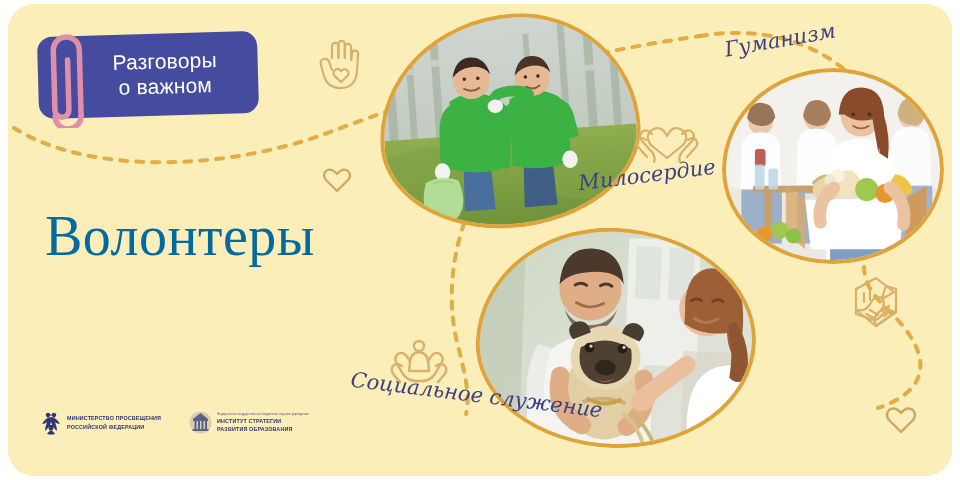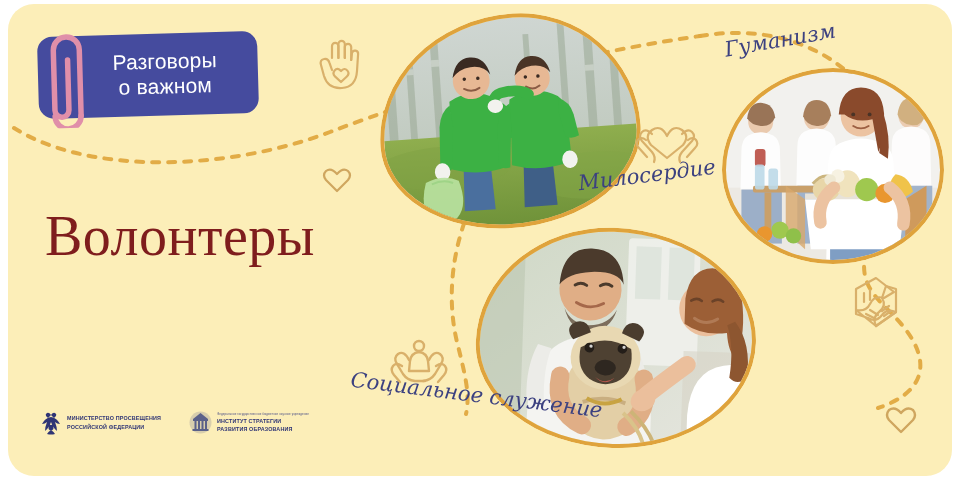--- a/index.html
+++ b/index.html
@@ -28,21 +28,21 @@
     display:flex;flex-direction:column;align-items:center;justify-content:center;
     padding-left:34px;box-sizing:border-box;letter-spacing:.2px;
   }
   .badge-text span{display:block;white-space:nowrap;}
   .clip{position:absolute;left:42px;top:24px;width:54px;height:104px;transform:rotate(-1.6deg);}
 
   
   .headline{
     position:absolute;left:45px;top:208px;width:420px;
     font-family:"Liberation Serif",serif;
-    font-size:56px;line-height:1.02;color:#7f1d1d;font-weight:400;
+    font-size:56px;line-height:1.02;color:#0369a1;font-weight:400;
     letter-spacing:.5px;
   }
   .headline span{display:block;}
 
   
   .logos{position:absolute;left:40px;top:410px;display:flex;align-items:center;gap:28px;}
   .logo-unit{display:flex;align-items:center;gap:5px;}
   .logo-unit .emblem{flex:0 0 auto;}
   .logo-lines{font-family:"Liberation Sans",sans-serif;color:#2f3575;}
   .lg-a{font-size:5.4px;font-weight:700;line-height:1.5;letter-spacing:.15px;white-space:nowrap;}

